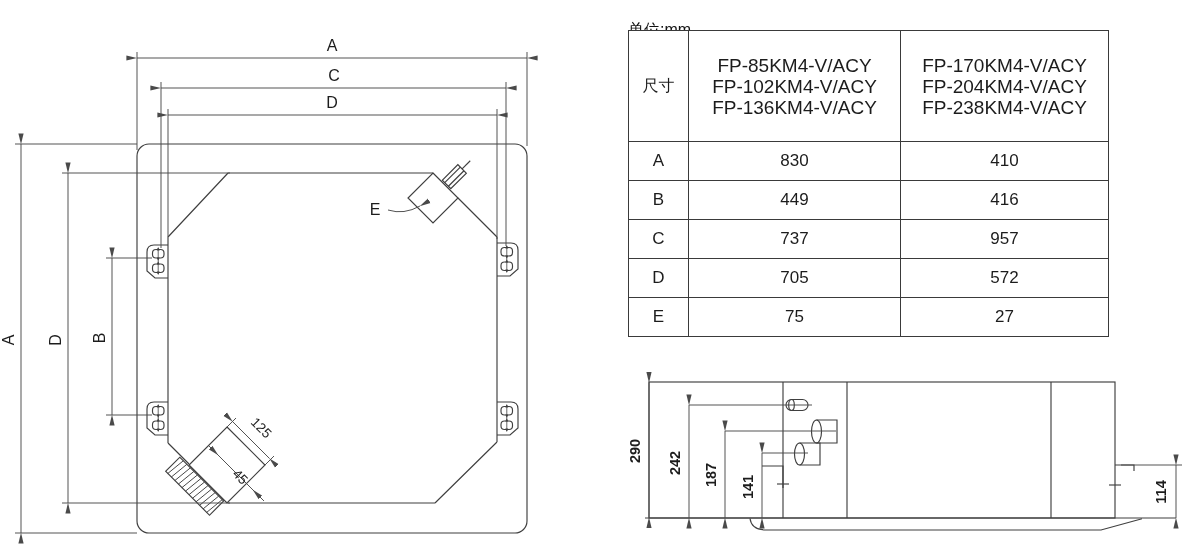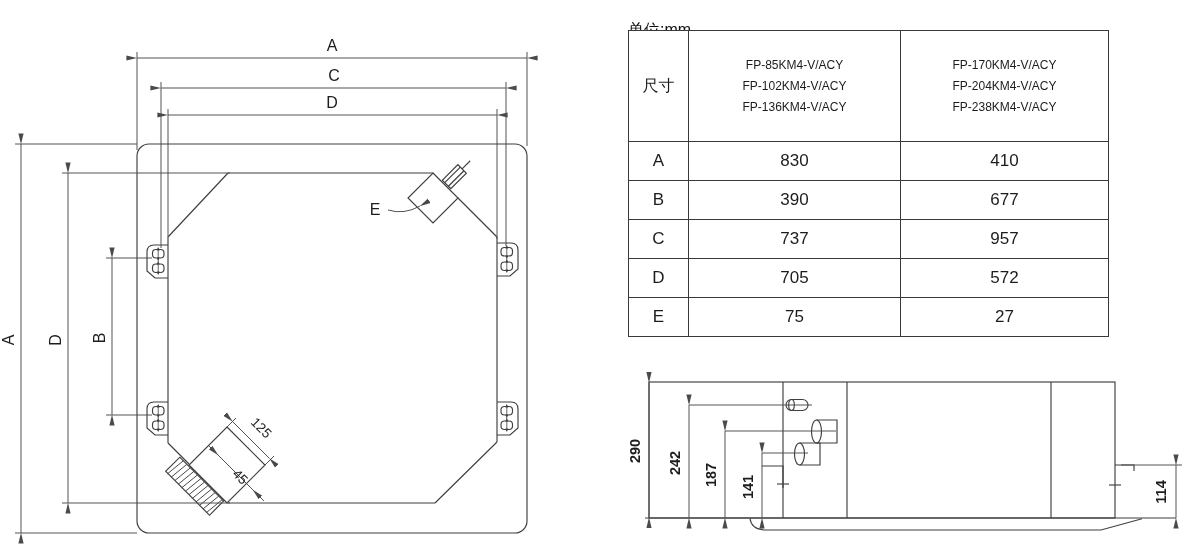--- a/index.html
+++ b/index.html
@@ -6,21 +6,21 @@
   body{width:1200px;height:548px;position:relative;font-family:"Liberation Sans",sans-serif;color:#1c1c1c;}
   .stage{position:absolute;left:0;top:0;width:1200px;height:548px;overflow:hidden;}
   .unit-label{position:absolute;left:628px;top:20px;width:477px;font-size:16px;color:#111;}
   .dims-table{position:absolute;left:628px;top:30px;border-collapse:collapse;table-layout:fixed;}
   .dims-table td{border:1.6px solid #3a3a3a;text-align:center;vertical-align:middle;padding:0;background:#fff;}
   .col-dim{width:59px;}
   .col-m1{width:211px;}
   .col-m2{width:207px;}
   .hdr-row td{height:110px;}
   .val-row td{height:38px;font-size:17px;}
-  .model-line{display:block;font-size:12px;line-height:21px;}
+  .model-line{display:block;font-size:19px;line-height:21px;}
   .dim-hdr{font-size:16px;margin-left:48px;}
   .dim-letter{font-size:16px;}
   svg{position:absolute;}
   svg text{font-family:"Liberation Sans",sans-serif;fill:#1c1c1c;}
   .dl{stroke:#4a4a4a;stroke-width:0.95;fill:none;}
   .ol{stroke:#3f3f3f;stroke-width:1.15;fill:none;}
   .lbl{font-size:16px;}
   .lbl-sm{font-size:13.5px;}
   .lbl-side{font-size:14.5px;font-weight:700;}
 </style>
@@ -169,22 +169,22 @@
         <span class="model-line">FP-238KM4-V/ACY</span>
       </td>
     </tr>
     <tr class="val-row">
       <td class="dim-letter">A</td>
       <td>830</td>
       <td>410</td>
     </tr>
     <tr class="val-row">
       <td class="dim-letter">B</td>
-      <td>390</td>
-      <td>677</td>
+      <td>449</td>
+      <td>416</td>
     </tr>
     <tr class="val-row">
       <td class="dim-letter">C</td>
       <td>737</td>
       <td>957</td>
     </tr>
     <tr class="val-row">
       <td class="dim-letter">D</td>
       <td>705</td>
       <td>572</td>

